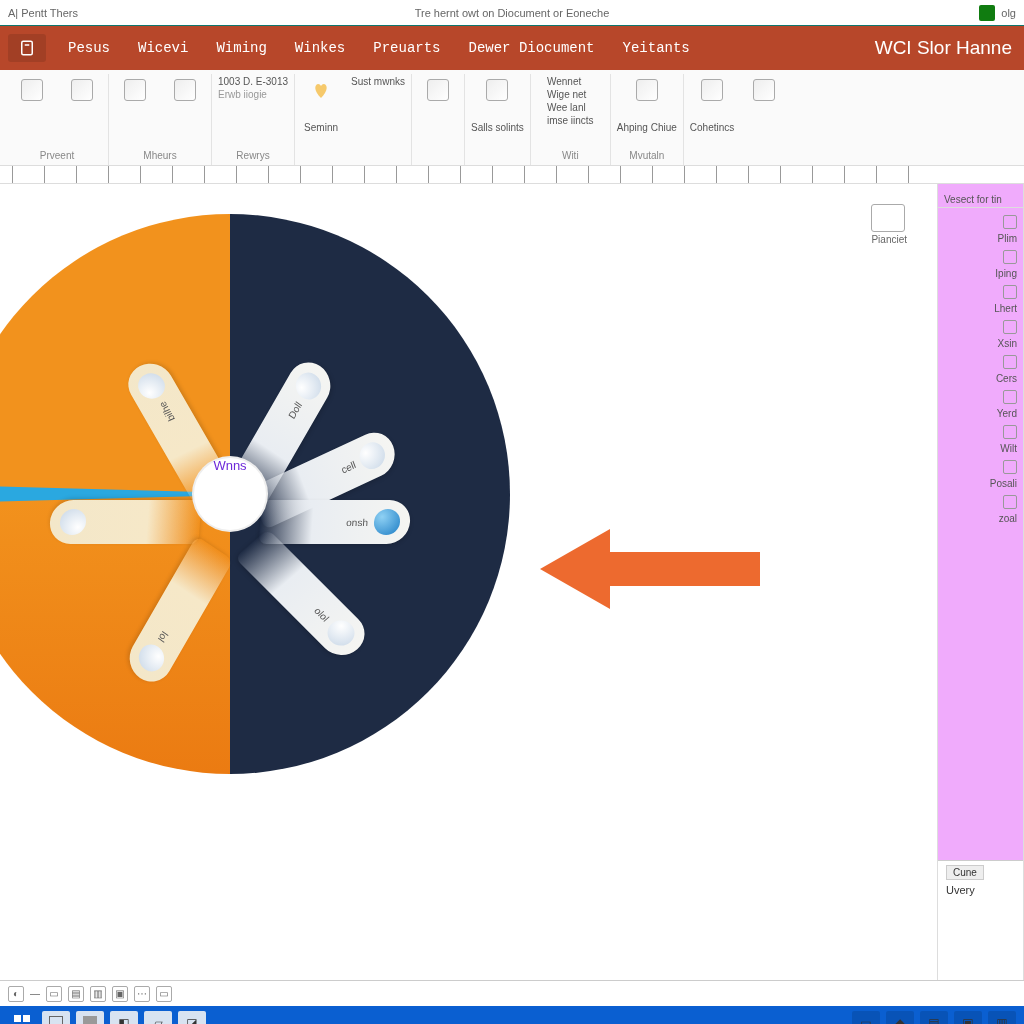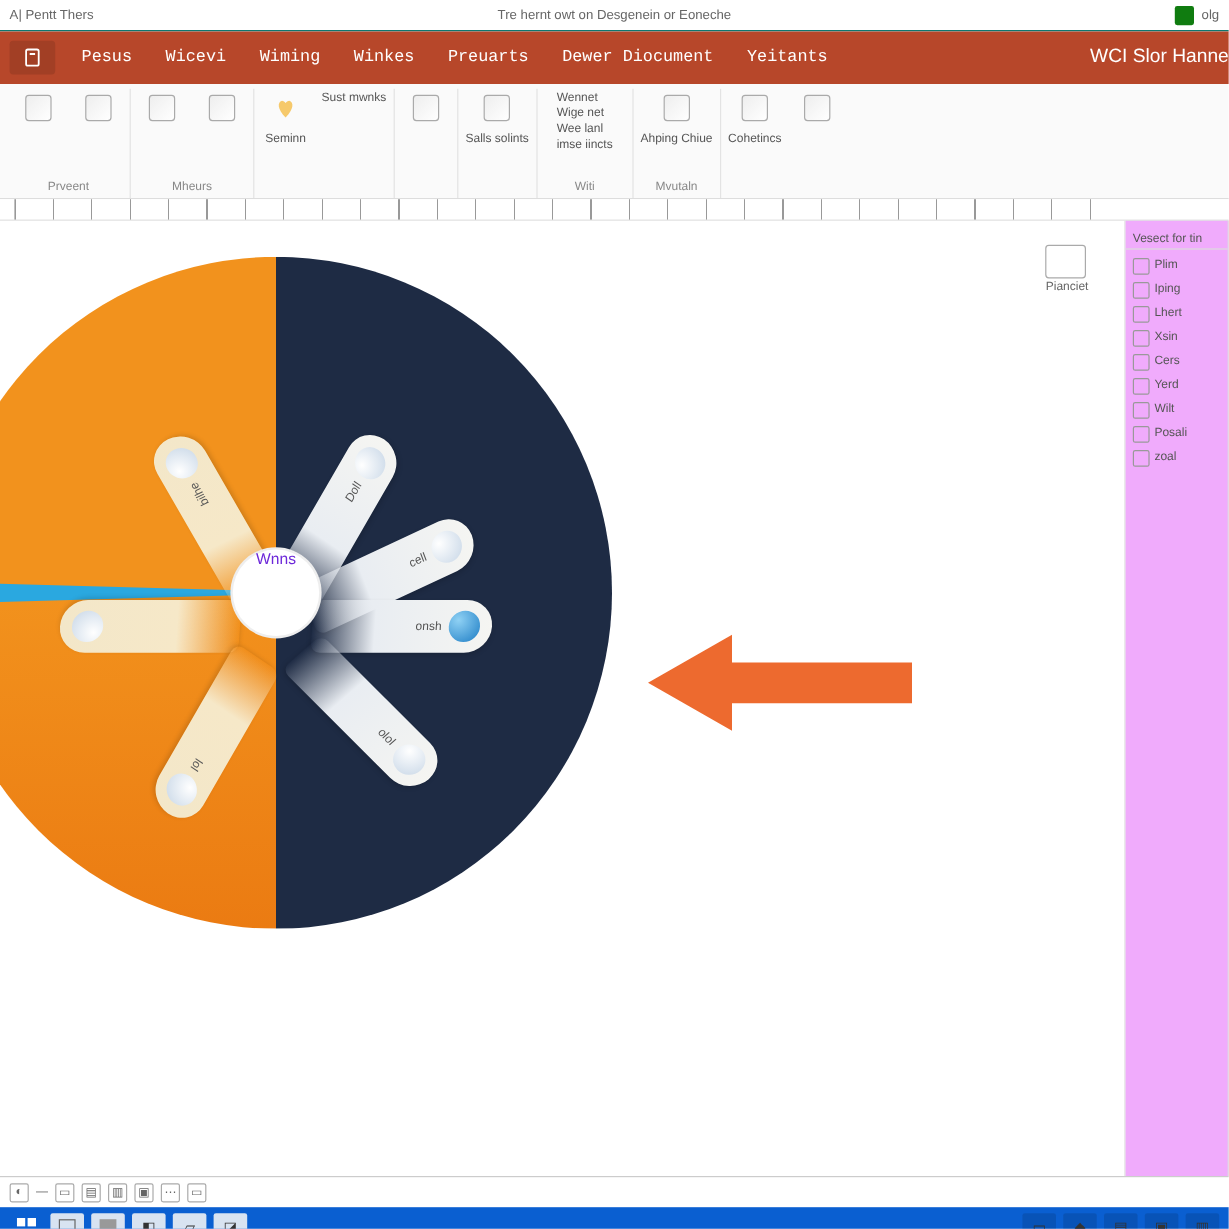--- a/index.html
+++ b/index.html
@@ -11,42 +11,42 @@
 .titlebar .center { position: absolute; left: 50%; transform: translateX(-50%); }
 .titlebar .right { position: absolute; right: 8px; display: flex; align-items: center; gap: 6px; }
 .ms-badge { width: 16px; height: 16px; background: #107c10; border-radius: 2px; display: inline-block; }
 
 
 .tabstrip { height: 44px; background: #b7472a; display: flex; align-items: center; padding-left: 8px; color: #fff; font-size: 14px; }
 .tab-file { width: 38px; height: 28px; background: #a23f25; border-radius: 3px; margin-right: 8px; display: flex; align-items: center; justify-content: center; }
 .tab-file svg { width: 18px; height: 18px; }
 .tab-item { padding: 0 14px; height: 44px; display: flex; align-items: center; cursor: pointer; font-family: Liberation Mono, monospace; }
 .tabstrip .spacer { flex: 1; }
-.share-area { font-size: 16px; }
+.share-area { padding-right: 12px; font-size: 19px; }
 
 
 .ribbon { height: 96px; background: #fafafa; border-bottom: 1px solid #ddd; display: flex; align-items: stretch; padding: 4px 6px 0 6px; }
 .ribbon-group { display: flex; flex-direction: column; align-items: center; padding: 2px 6px; border-right: 1px solid #e3e3e3; }
 .ribbon-group:last-child { border-right: none; }
 .rg-icons { display: flex; align-items: flex-start; gap: 10px; flex: 1; }
-.rg-item { display: flex; flex-direction: column; align-items: center; gap: 6px; font-size: 10px; color: #555; cursor: pointer; min-width: 40px; }
+.rg-item { display: flex; flex-direction: column; align-items: center; gap: 18px; font-size: 10px; color: #555; cursor: pointer; min-width: 40px; }
 .rg-item .ic { width: 28px; height: 28px; display: flex; align-items: center; justify-content: center; }
 .rg-stack { display: flex; flex-direction: column; align-items: flex-start; font-size: 10px; color: #555; gap: 2px; }
 .rg-label { font-size: 10px; color: #888; text-align: center; margin-top: auto; padding-bottom: 2px; }
 .fake-icon { width: 22px; height: 22px; border: 1px solid #aaa; border-radius: 3px; background: linear-gradient(135deg,#eee,#fff); }
 
 
 .ruler { height: 18px; background: #fff; border-bottom: 1px solid #ddd; position: relative; }
 .ruler-ticks { height: 100%; background-image: repeating-linear-gradient(to right, #999 0, #999 1px, transparent 1px, transparent 32px); margin-left: 12px; width: 920px; }
 
 
 .workspace { display: flex; height: 796px; }
 .canvas { flex: 1; background: #fff; position: relative; border-right: 1px solid #ddd; overflow: hidden; }
 .side-pane { width: 86px; background: #f0abfc; border-right: 1px solid #ddd; position: relative; padding-top: 8px; }
-.side-pane .sp-row { display: flex; align-items: flex-start; gap: 4px; font-size: 10px; color: #555; padding: 3px 6px; cursor: pointer; }
+.side-pane .sp-row { display: flex; align-items: flex-end; gap: 4px; font-size: 10px; color: #555; padding: 3px 6px; cursor: pointer; flex-direction: column; }
 .side-pane .sp-row .mini { width: 14px; height: 14px; border: 1px solid #999; border-radius: 2px; flex-shrink: 0; }
 .bottom-pane { position: absolute; bottom: 0; left: 0; right: 0; height: 120px; background: #fff; border-top: 1px solid #ccc; padding: 4px 8px; font-size: 11px; }
 .bottom-pane .tab { display: inline-block; background: #eee; border: 1px solid #ccc; padding: 1px 6px; font-size: 10px; margin-bottom: 4px; }
 
 
 .wheel { position: absolute; left: -50px; top: 30px; width: 560px; height: 560px; border-radius: 50%; overflow: hidden; }
 .wheel-half-left { position: absolute; inset: 0; background: linear-gradient(180deg, #f2921d, #f2921d 50%, #eb7b12 100%); clip-path: polygon(0 0, 50% 0, 50% 100%, 0 100%); }
 .wheel-half-right { position: absolute; inset: 0; background: #1e2b44; clip-path: polygon(50% 0, 100% 0, 100% 100%, 50% 100%); }
 .wheel-sliver { position: absolute; left: 0; top: 50%; width: 50%; height: 60px; background: #2aa8e0; transform-origin: right center; transform: translateY(-50%); clip-path: polygon(0 35%, 0 65%, 100% 52%, 100% 48%); }
 .wheel-center { position: absolute; left: 50%; top: 50%; width: 72px; height: 72px; background: #fff; border-radius: 50%; transform: translate(-50%,-50%); display: flex; align-items: flex-start; justify-content: center; font-size: 13px; color: #6d28d9; box-shadow: 0 0 0 2px #eee; }
@@ -72,21 +72,21 @@
 .taskbar .tb-ic { width: 28px; height: 24px; display: flex; align-items: center; justify-content: center; border-radius: 2px; }
 .taskbar .tb-ic.light { background: #d8e3f1; }
 .taskbar .tb-ic.dark { background: rgba(0,0,0,.12); }
 .taskbar .spacer { flex: 1; }
 </style>
 </head>
 <body>
 
 <div class="titlebar">
   <span class="left">A| Pentt Thers</span>
-  <span class="center">Tre hernt owt on Desgenein or Eoneche</span>
+  <span class="center">Tre hernt owt on Diocument or Eoneche</span>
   <span class="right">
     <span class="ms-badge"></span>
     <span>olg</span>
   </span>
 </div>
 
 <div class="tabstrip">
   <div class="tab-file">
     <svg viewBox="0 0 24 24" fill="none" stroke="#fff" stroke-width="2">
         <rect x="5" y="3" width="14" height="18" rx="2"></rect>
@@ -130,20 +130,27 @@
         </div>
       <div class="rg-item">
           <div class="ic">
             <div class="fake-icon"></div>
           </div>
         </div>
     </div>
     <div class="rg-label">Mheurs</div>
   </div>
 
+  <div class="ribbon-group">
+    <div class="rg-stack">
+      <span>1003 D. E-3013</span>
+      <span style="color:#999">Erwb iiogie</span>
+    </div>
+    <div class="rg-label">Rewrys</div>
+  </div>
 
   <div class="ribbon-group">
     <div class="rg-icons">
       <div class="rg-item">
         <div class="ic">
             <svg width="22" height="22">
               <path d="M11 19 C4 12 4 6 8 5 c2 0 3 2 3 2 s1-2 3-2 c4 1 4 7 -3 14z" fill="#f6c96b"></path>
             </svg>
           </div>
         <span>Seminn</span>
@@ -317,20 +324,24 @@
       </div>
     <div class="sp-row">
         <div class="mini"></div>
         <span>Posali</span>
       </div>
     <div class="sp-row">
         <div class="mini"></div>
         <span>zoal</span>
       </div>
 
+    <div class="bottom-pane">
+      <span class="tab">Cune</span>
+      <div>Uvery</div>
+    </div>
   </div>
 </div>
 
 <div class="statusbar">
   <div class="sb-ic">◐</div>
   <span>—</span>
   <div class="sb-ic">▭</div>
   <div class="sb-ic">▤</div>
   <div class="sb-ic">▥</div>
   <div class="sb-ic">▣</div>

